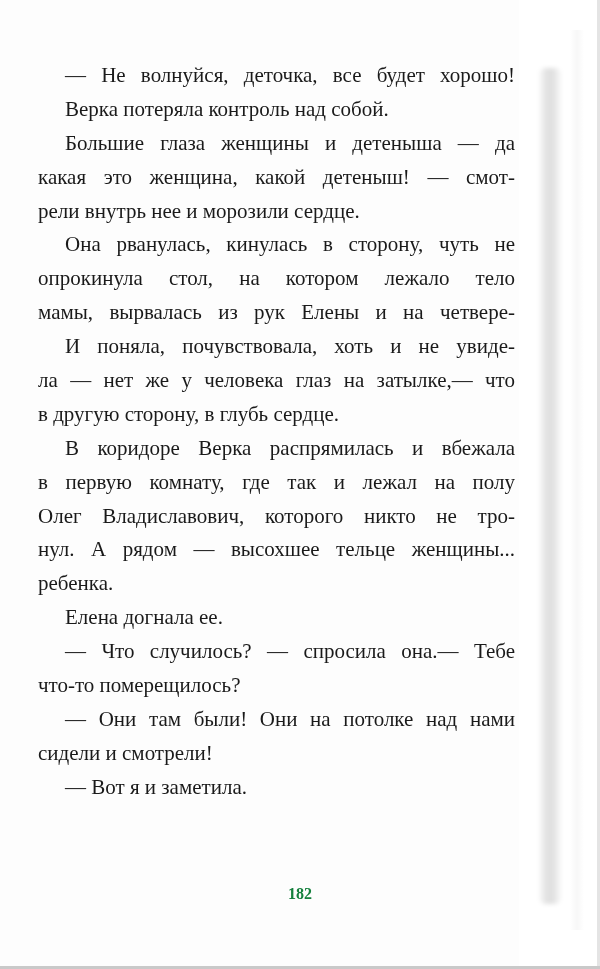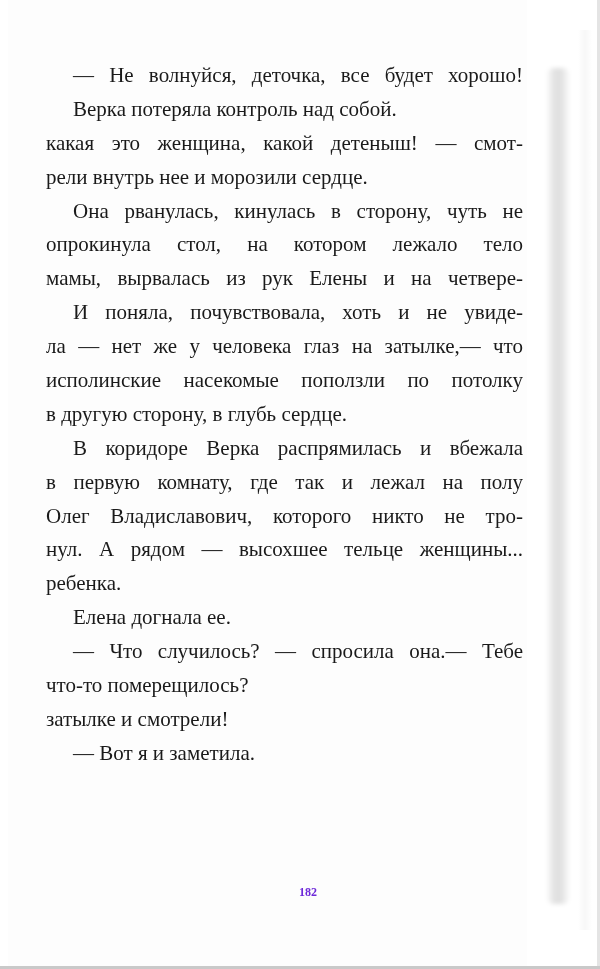--- a/index.html
+++ b/index.html
@@ -14,21 +14,20 @@
     overflow: hidden;
     font-family: "Liberation Serif", "DejaVu Serif", serif;
     color: #1a1a1a;
   }
   .page {
     position: absolute;
     left: 0; top: 0;
     width: 519px;
     height: 966px;
     background: #fdfdfd;
-    margin-left: 8px;
   }
   .gutter-shadow {
     position: absolute;
     left: 538px;
     top: 68px;
     width: 24px;
     height: 836px;
     background: linear-gradient(to right, rgba(0,0,0,0) 0%, rgba(0,0,0,0.10) 30%, rgba(0,0,0,0.13) 55%, rgba(0,0,0,0.06) 85%, rgba(0,0,0,0) 100%);
     filter: blur(2px);
     border-radius: 8px;
@@ -61,23 +60,23 @@
   }
   .line.last {
     text-align-last: left;
   }
   .page-number {
     position: absolute;
     left: 0;
     width: 600px;
     top: 885px;
     text-align: center;
-    font-size: 12px;
+    font-size: 16px;
     font-weight: bold;
-    color: #6d28d9;
+    color: #15803d;
   }
   .bottom-border {
     position: absolute;
     left: 0;
     top: 966px;
     width: 600px;
     height: 3px;
     background: #c9c9c9;
   }
   .right-border {
@@ -92,37 +91,38 @@
 </head>
 <body>
 
 <div class="page">
   <div class="gutter-shadow"></div>
   <div class="gutter-shadow-faint"></div>
 
   <div class="text-block">
     <span class="line indent">— Не волнуйся, деточка, все будет хорошо!</span>
     <span class="line indent last">Верка потеряла контроль над собой.</span>
+    <span class="line indent">Большие глаза женщины и детеныша — да</span>
     <span class="line">какая это женщина, какой детеныш! — смот-</span>
     <span class="line last">рели внутрь нее и морозили сердце.</span>
     <span class="line indent">Она рванулась, кинулась в сторону, чуть не</span>
     <span class="line">опрокинула стол, на котором лежало тело</span>
     <span class="line">мамы, вырвалась из рук Елены и на четвере-</span>
     <span class="line indent">И поняла, почувствовала, хоть и не увиде-</span>
     <span class="line">ла — нет же у человека глаз на затылке,— что</span>
-    <span class="line">исполинские насекомые поползли по потолку</span>
     <span class="line last">в другую сторону, в глубь сердце.</span>
     <span class="line indent">В коридоре Верка распрямилась и вбежала</span>
     <span class="line">в первую комнату, где так и лежал на полу</span>
     <span class="line">Олег Владиславович, которого никто не тро-</span>
     <span class="line">нул. А рядом — высохшее тельце женщины...</span>
     <span class="line last">ребенка.</span>
     <span class="line indent last">Елена догнала ее.</span>
     <span class="line indent">— Что случилось? — спросила она.— Тебе</span>
     <span class="line last">что-то померещилось?</span>
-    <span class="line last">затылке и смотрели!</span>
+    <span class="line indent">— Они там были! Они на потолке над нами</span>
+    <span class="line last">сидели и смотрели!</span>
     <span class="line indent last">— Вот я и заметила.</span>
   </div>
 
   <div class="page-number">182</div>
 </div>
 <div class="right-border"></div>
 <div class="bottom-border"></div>
 
 </body></html>

